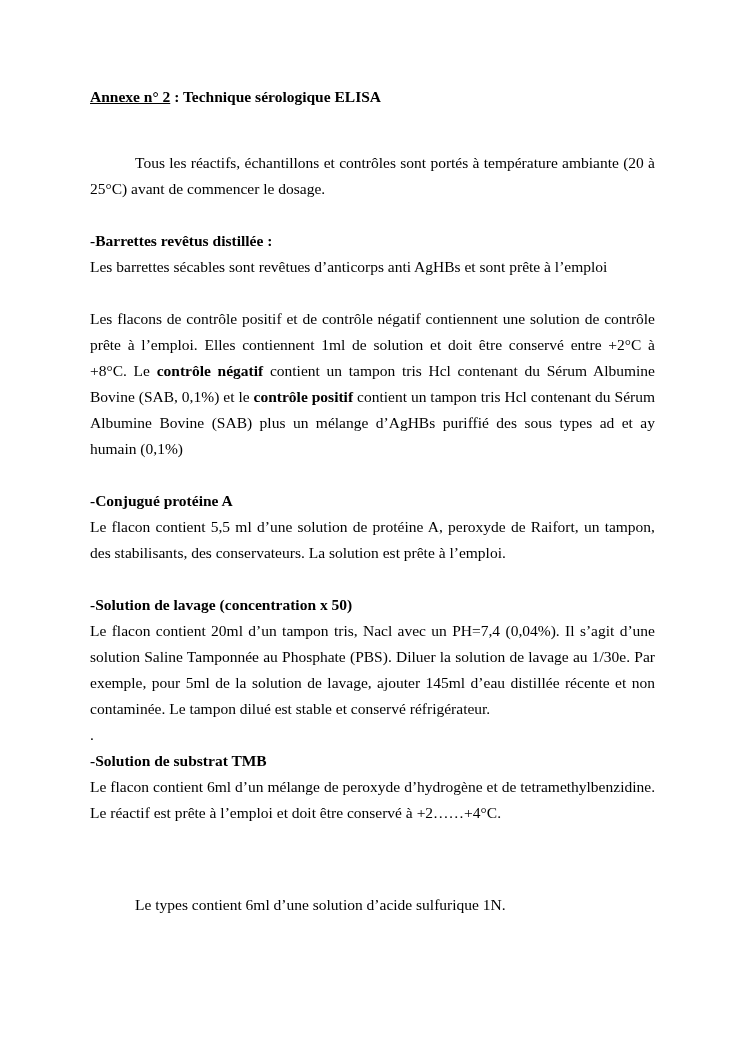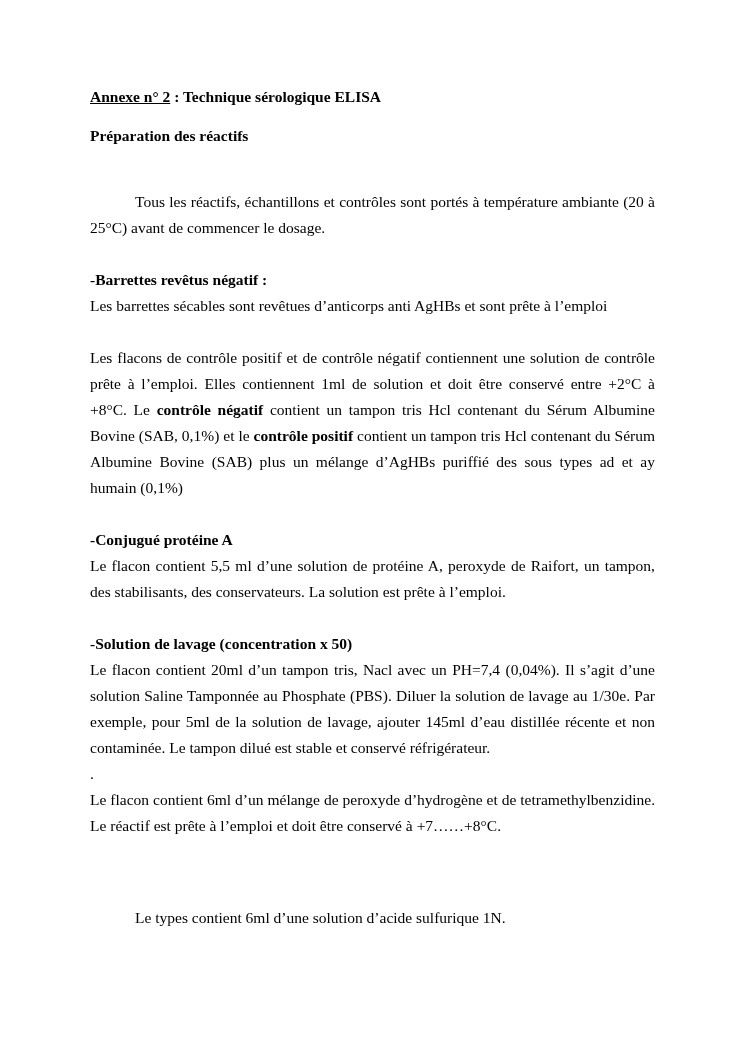--- a/index.html
+++ b/index.html
@@ -29,31 +29,31 @@
   .blank  { height: 26px; }
   .b { font-weight: bold; }
   .u { text-decoration: underline; }
 </style>
 </head>
 <body>
 
 <div class="page">
   <div>
       <div class="block title"><span class="b u">Annexe n° 2</span><span class="b"> : Technique sérologique ELISA</span></div>
-      <div class="block title2"><span class="b">Préparation des réactifs</span></div>
       <div class="block para indent"><span>Tous les réactifs, échantillons et contrôles sont portés à température ambiante (20 à 25°C) avant de commencer le dosage.</span></div>
       <div class="block blank">&nbsp;</div>
-      <div class="block heading"><span class="b">-Barrettes revêtus négatif :</span></div>
+      <div class="block heading"><span class="b">-Barrettes revêtus distillée :</span></div>
       <div class="block para"><span>Les barrettes sécables sont revêtues d’anticorps anti AgHBs et sont prête à l’emploi</span></div>
       <div class="block blank">&nbsp;</div>
       <div class="block para"><span>Les flacons de contrôle positif et de contrôle négatif contiennent une solution de contrôle prête à l’emploi. Elles contiennent 1ml de solution et doit être conservé entre +2°C à +8°C. Le </span><span class="b">contrôle négatif</span><span> contient un tampon tris Hcl contenant du Sérum Albumine Bovine (SAB, 0,1%) et le </span><span class="b">contrôle positif</span><span> contient un tampon tris Hcl contenant du Sérum Albumine Bovine (SAB) plus un mélange d’AgHBs puriffié des sous types ad et ay humain (0,1%)</span></div>
       <div class="block blank">&nbsp;</div>
       <div class="block heading"><span class="b">-Conjugué protéine A</span></div>
       <div class="block para"><span>Le flacon contient 5,5 ml d’une solution de protéine A, peroxyde de Raifort, un tampon, des stabilisants, des conservateurs. La solution est prête à l’emploi.</span></div>
       <div class="block blank">&nbsp;</div>
       <div class="block heading"><span class="b">-Solution de lavage (concentration x 50)</span></div>
       <div class="block para"><span>Le flacon contient 20ml d’un tampon tris, Nacl avec un PH=7,4 (0,04%). Il s’agit d’une solution Saline Tamponnée au Phosphate (PBS). Diluer la solution de lavage au 1/30e. Par exemple, pour 5ml de la solution de lavage, ajouter 145ml d’eau distillée récente et non contaminée. Le tampon dilué est stable et conservé réfrigérateur.</span></div>
       <div class="block line"><span>.</span></div>
-      <div class="block para"><span>Le flacon contient 6ml d’un mélange de peroxyde d’hydrogène et de tetramethylbenzidine. Le réactif est prête à l’emploi et doit être conservé à +7……+8°C.</span></div>
+      <div class="block heading"><span class="b">-Solution de substrat TMB</span></div>
+      <div class="block para"><span>Le flacon contient 6ml d’un mélange de peroxyde d’hydrogène et de tetramethylbenzidine. Le réactif est prête à l’emploi et doit être conservé à +2……+4°C.</span></div>
       <div class="block blank">&nbsp;</div>
       <div class="block line indent"><span>Le types contient 6ml d’une solution d’acide sulfurique 1N.</span></div>
     </div>
 </div>
 
 </body></html>

